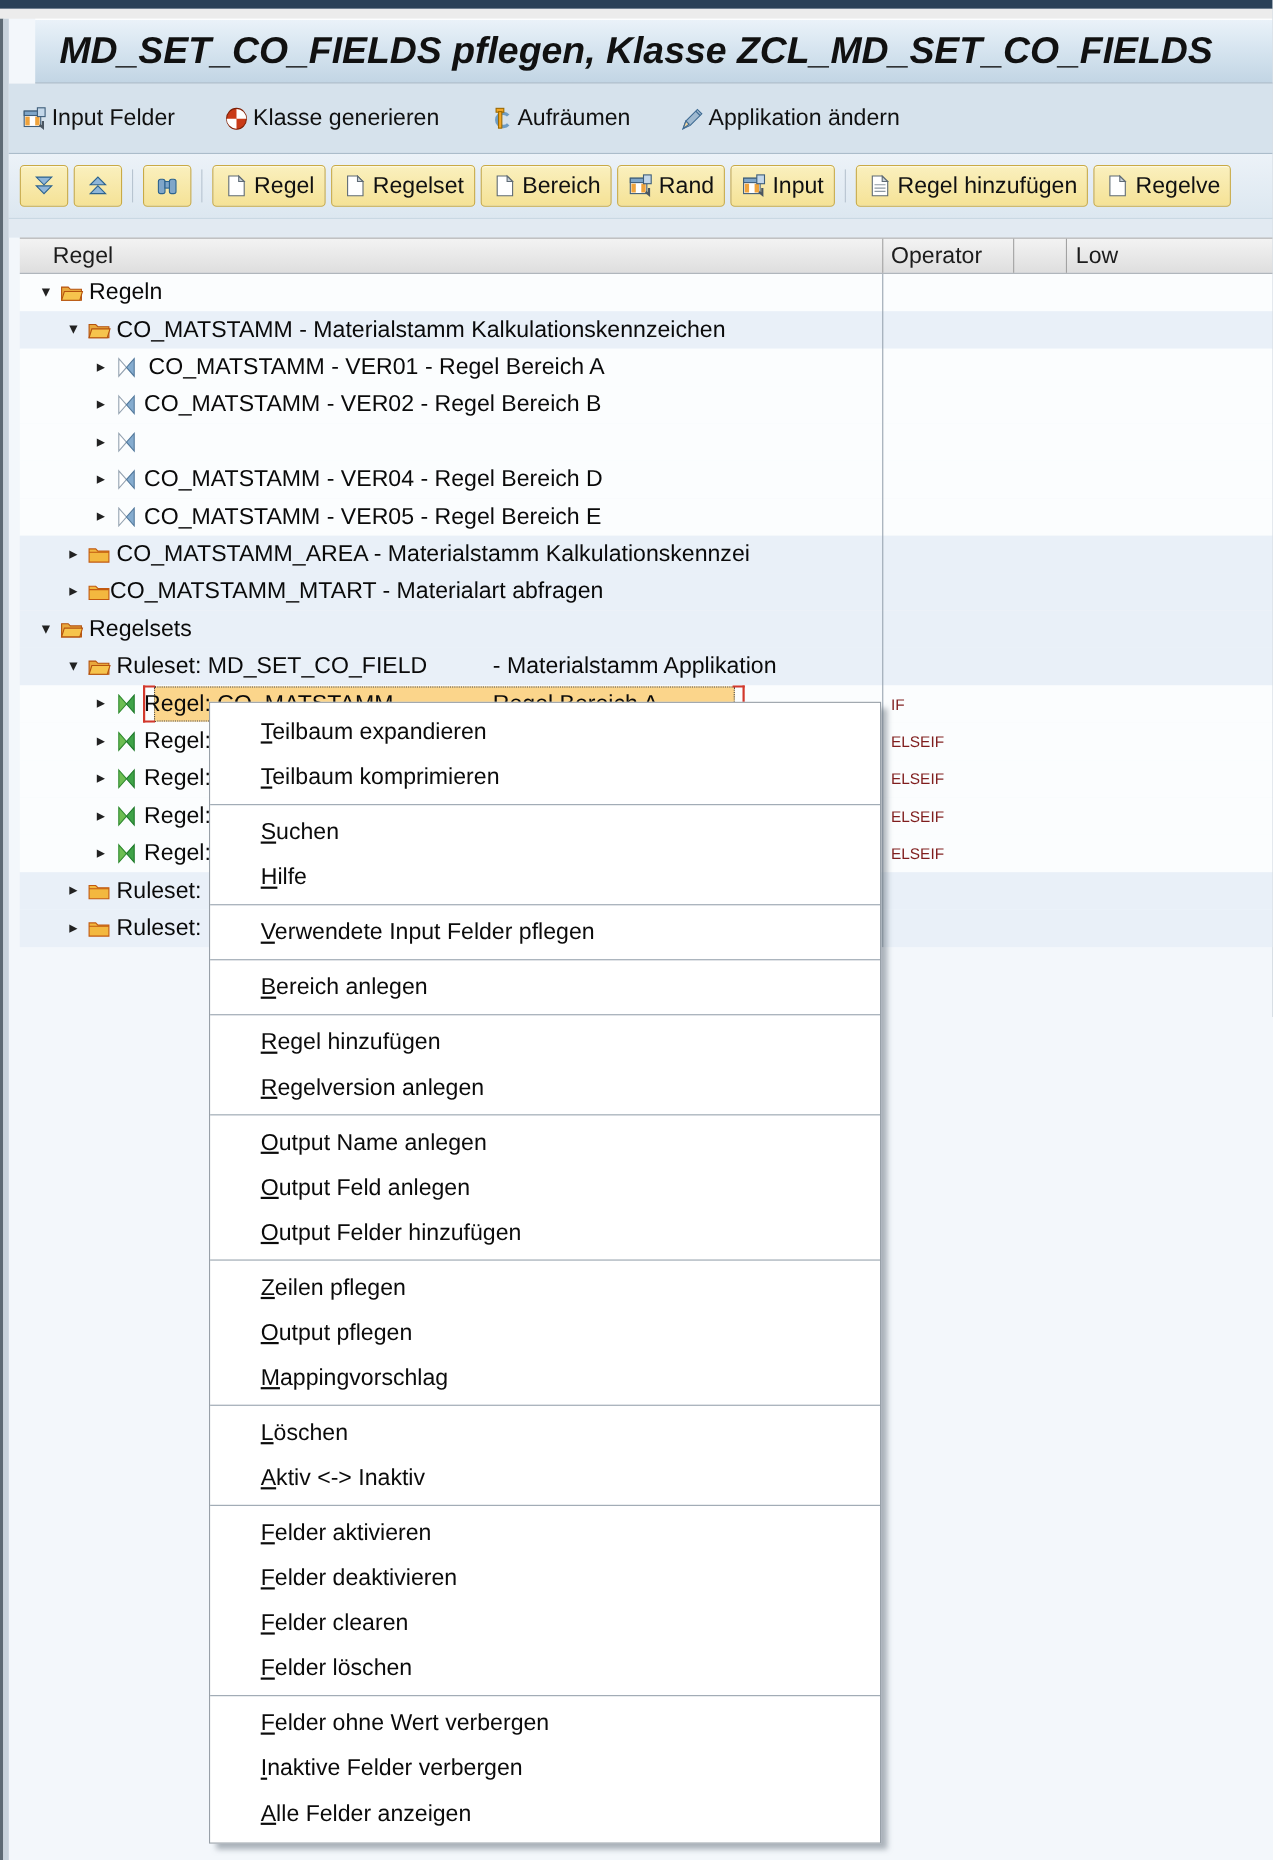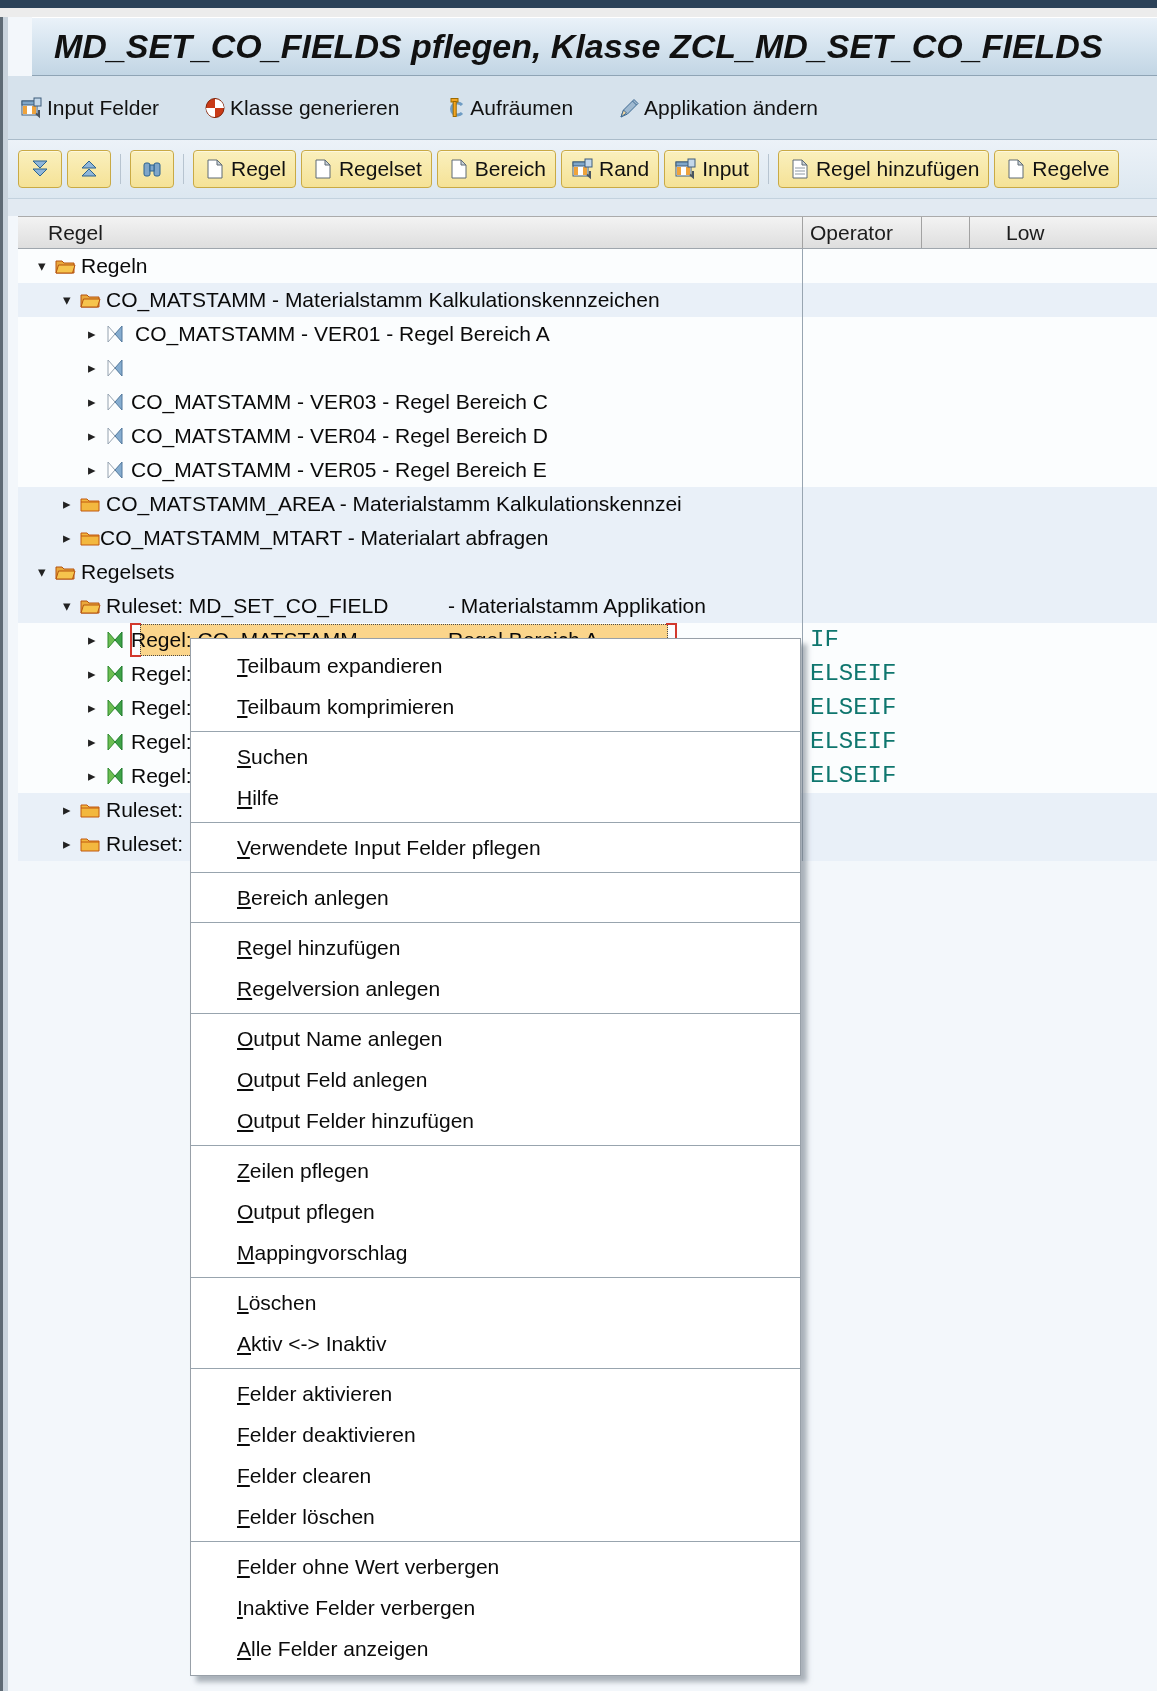--- a/index.html
+++ b/index.html
@@ -48,21 +48,21 @@
   #col-divider{left:802px;top:249px;width:1px;height:612px;background:#98A5B1;}
 
   .trow{position:relative;height:34px;width:100%;}
   .trow.stripe{background:#E9F0F8;}
   .trow.plain{background:#FBFDFE;}
   .tcell{position:absolute;left:0;top:0;width:784px;height:34px;overflow:hidden;white-space:nowrap;}
   .texp{position:absolute;top:0;height:34px;line-height:34px;font-size:15px;color:#222;z-index:2;}
   .ticon{position:absolute;top:6px;width:22px;height:22px;z-index:2;}
   .tlabel,.tdesc,.tfrag{position:absolute;top:0;height:34px;line-height:34px;
      font-size:21px;color:#0A0A0A;z-index:2;}
-  .toper{position:absolute;left:792px;top:0;height:34px;line-height:34px;font-size:24px;color:#0f766e;font-family:Liberation Mono, monospace;}
+  .toper{position:absolute;left:792px;top:0;height:34px;line-height:34px;font-size:14px;color:#7f1d1d;}
   .sel-box{position:absolute;left:122px;width:528px;top:1px;bottom:1px;
      background:#FBD58B;border:1px dotted #4A4A4A;box-sizing:border-box;z-index:1;}
   .sel-bracket-left{position:absolute;left:112px;top:0;bottom:0;width:9px;
      border:2px solid #D2382C;border-right:none;z-index:3;}
   .sel-bracket-right{position:absolute;left:648px;top:0;width:9px;height:14px;
      border-top:2px solid #D2382C;border-right:2px solid #D2382C;z-index:3;}
 
   
   #context-menu{left:190px;top:638px;width:611px;background:#FFFFFF;
      border:1px solid #98A0A8;box-sizing:border-box;padding:6px 0;
@@ -233,21 +233,21 @@
         <span>Regelve</span>
       </div>
     </div>
 
   <div class="abs" id="gap-strip"></div>
 
   <div class="abs" id="tree-header">
       <div class="hcell" style="left: 30px;">Regel</div>
       <div class="hcell" style="left: 792px;">Operator</div>
       <div class="hcell" style="left: 905px;"></div>
-      <div class="hcell" style="left: 960px; margin-left: 28px;">Low</div>
+      <div class="hcell" style="left: 960px;">Low</div>
       <div class="hdiv" style="left: 784px;"></div>
       <div class="hdiv" style="left: 903px;"></div>
       <div class="hdiv" style="left: 951px;"></div>
     </div>
 
   <div class="abs" id="rows">
       <div class="trow plain">
         <div class="tcell">
           <span class="texp" style="left: 20px;">▾</span>
           <span class="ticon" style="left: 36px;"><svg width="22" height="22" viewBox="0 0 22 22">
@@ -277,30 +277,30 @@
           <span class="tlabel" style="left: 117px;">CO_MATSTAMM - VER01 - Regel Bereich A</span>
         </div>
       </div>
       <div class="trow plain">
         <div class="tcell">
           <span class="texp" style="left: 70px;">▸</span>
           <span class="ticon" style="left: 86px;"><svg width="22" height="22" viewBox="0 0 22 22">
               <polygon points="4,3 11,11 4,19" fill="#FFFFFF" stroke="#94A2B0"></polygon>
               <polygon points="18,3 11,11 18,19" fill="#85ACCF" stroke="#53799C"></polygon>
             </svg></span>
+          <span class="tlabel" style="left: 113px;">CO_MATSTAMM - VER02 - Regel Bereich B</span>
         </div>
       </div>
       <div class="trow plain">
         <div class="tcell">
           <span class="texp" style="left: 70px;">▸</span>
           <span class="ticon" style="left: 86px;"><svg width="22" height="22" viewBox="0 0 22 22">
               <polygon points="4,3 11,11 4,19" fill="#FFFFFF" stroke="#94A2B0"></polygon>
               <polygon points="18,3 11,11 18,19" fill="#85ACCF" stroke="#53799C"></polygon>
             </svg></span>
-          <span class="tlabel" style="left: 113px;">CO_MATSTAMM - VER03 - Regel Bereich C</span>
         </div>
       </div>
       <div class="trow plain">
         <div class="tcell">
           <span class="texp" style="left: 70px;">▸</span>
           <span class="ticon" style="left: 86px;"><svg width="22" height="22" viewBox="0 0 22 22">
               <polygon points="4,3 11,11 4,19" fill="#FFFFFF" stroke="#94A2B0"></polygon>
               <polygon points="18,3 11,11 18,19" fill="#85ACCF" stroke="#53799C"></polygon>
             </svg></span>
           <span class="tlabel" style="left: 113px;">CO_MATSTAMM - VER04 - Regel Bereich D</span>

